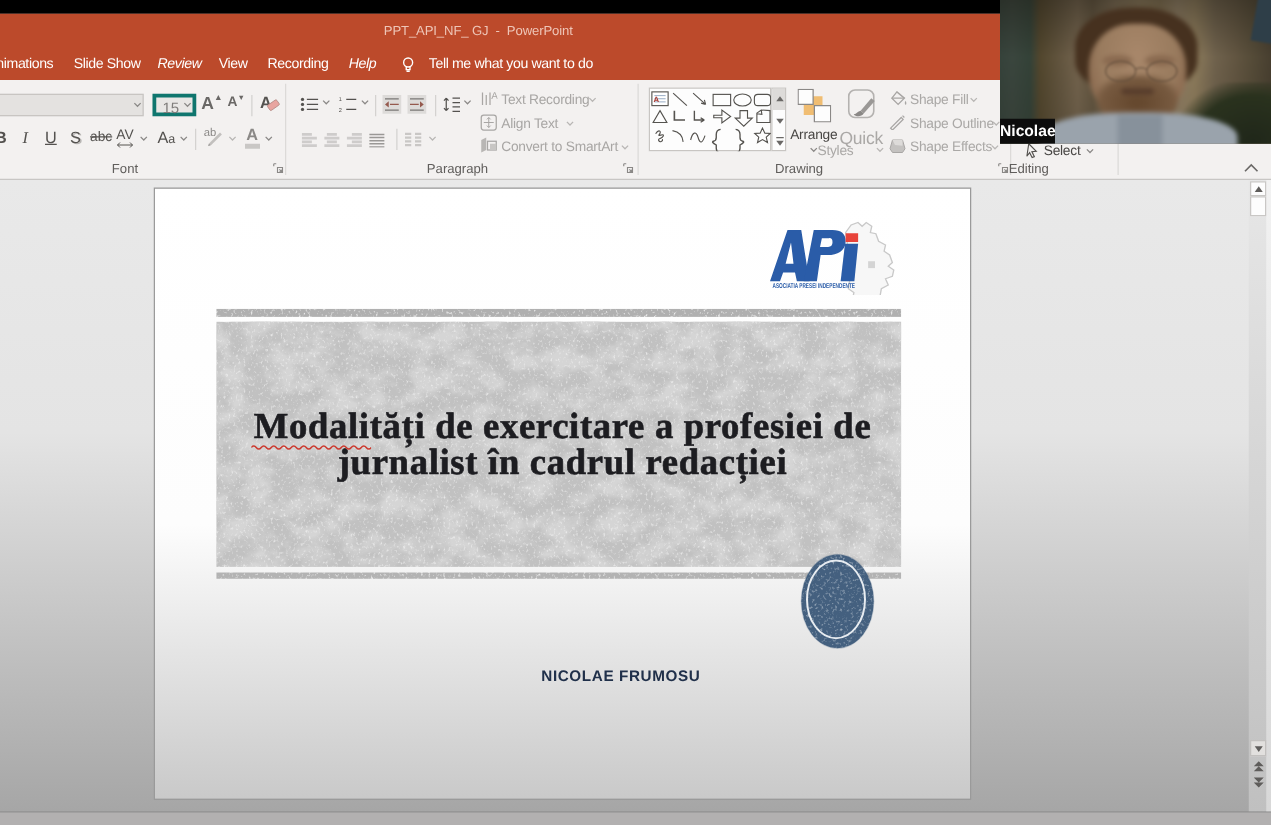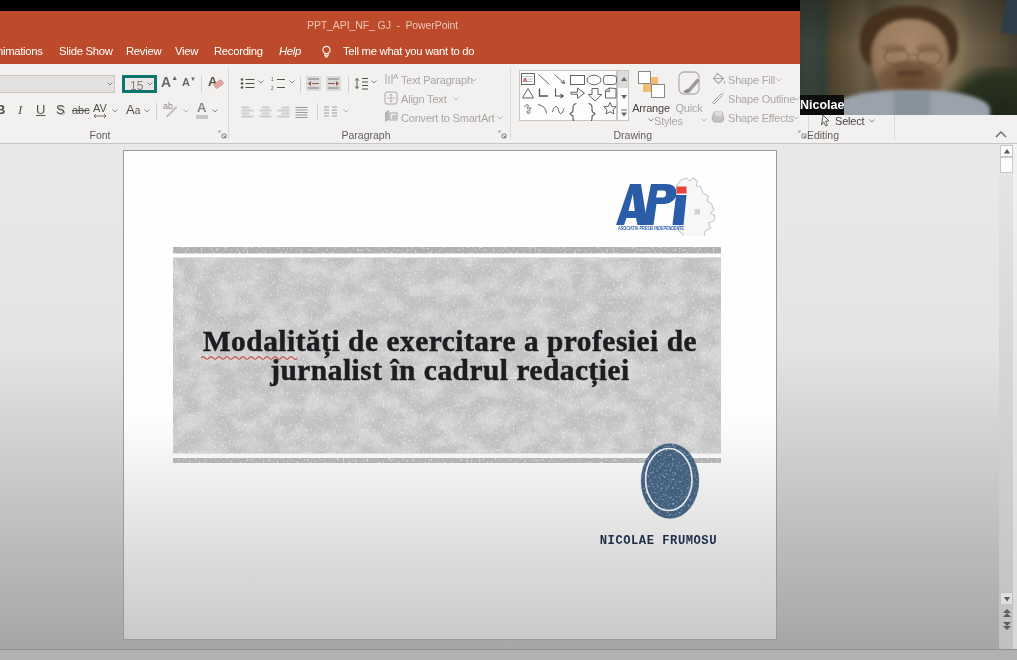--- a/index.html
+++ b/index.html
@@ -12,21 +12,21 @@
 <div id="app">
 
   <div class="abs" style="left:0;top:0;width:1017px;height:11px;background:#000;"></div>
 
   <div class="abs" style="left:0;top:11px;width:1017px;height:53px;background:#bc4a2b;"></div>
   <div class="abs" style="left:307px;top:19px;width:200px;height:13px;color:#eec5b7;font-size:10.5px;letter-spacing:-0.1px;">PPT_API_NF_ GJ&nbsp; -&nbsp; PowerPoint</div>
 
   <div class="abs" id="menurow" style="left:0;top:45px;height:17px;color:#fff;font-size:11.3px;letter-spacing:-0.3px;white-space:nowrap;">
     <span class="abs" style="left:-3px;top:0;">nimations</span>
     <span class="abs" style="left:59px;top:0;">Slide Show</span>
-    <span class="abs" style="left:126px;top:0;">Review</span>
+    <span class="abs" style="left:126px;top:0;font-style:italic;">Review</span>
     <span class="abs" style="left:175px;top:0;">View</span>
     <span class="abs" style="left:214px;top:0;">Recording</span>
     <span class="abs" style="left:279px;top:0;font-style:italic;">Help</span>
     <svg class="abs" style="left:320px;top:-1px;" width="13" height="17" viewBox="0 0 13 17">
         <g stroke="#fff" fill="none" stroke-width="1.1">
           <circle cx="6.5" cy="6" r="3.6"></circle>
           <path d="M5 9.5v2.2h3V9.5M5.2 13h2.6"></path>
         </g>
       </svg>
     <span class="abs" style="left:343px;top:0;">Tell me what you want to do</span>
@@ -152,21 +152,21 @@
         </g>
       </svg>
     <svg class="abs" style="left:342px;top:44px;" width="8" height="6">
         <path d="M1.5 1.5l2.5 2.5 2.5-2.5" stroke="#b8b6b4" fill="none"></path>
       </svg>
 
     <svg class="abs" style="left:384px;top:8px;" width="14" height="14">
         <path d="M2 2v10M5 4v8M8 2v10" stroke="#a8a6a4"></path>
         <text x="9" y="7" font-size="8" fill="#a8a6a4" font-family="sans-serif">A</text>
       </svg>
-    <div class="abs" style="left:401px;top:10px;font-size:11px;letter-spacing:-0.2px;color:#a8a6a4;">Text Paragraph</div>
+    <div class="abs" style="left:401px;top:10px;font-size:11px;letter-spacing:-0.2px;color:#a8a6a4;">Text Recording</div>
     <svg class="abs" style="left:470px;top:13px;" width="8" height="6">
         <path d="M1.5 1.5l2.5 2.5 2.5-2.5" stroke="#b8b6b4" fill="none"></path>
       </svg>
     <svg class="abs" style="left:384px;top:27px;" width="14" height="14">
         <rect x="1" y="1" width="12" height="12" rx="2" fill="none" stroke="#a8a6a4"></rect>
         <path d="M7 3v8M7 3L5.5 4.5M7 3l1.5 1.5M7 11l-1.5-1.5M7 11l1.5-1.5M3 7h8" stroke="#a8a6a4" fill="none" stroke-width="0.8"></path>
       </svg>
     <div class="abs" style="left:401px;top:29px;font-size:11px;letter-spacing:-0.2px;color:#a8a6a4;">Align Text</div>
     <svg class="abs" style="left:452px;top:32px;" width="8" height="6">
         <path d="M1.5 1.5l2.5 2.5 2.5-2.5" stroke="#b8b6b4" fill="none"></path>
@@ -231,21 +231,21 @@
     </svg>
     <div class="abs" style="left:621px;top:38px;width:60px;text-align:center;font-size:11px;letter-spacing:-0.2px;color:#484644;">Arrange</div>
     <svg class="abs" style="left:647px;top:53px;" width="8" height="6">
         <path d="M1.5 1.5l2.5 2.5 2.5-2.5" stroke="#8a8886" fill="none"></path>
       </svg>
     <svg class="abs" style="left:678px;top:7px;" width="24" height="26">
         <rect x="1" y="1" width="20" height="22" rx="5" fill="none" stroke="#b4b2b0" stroke-width="1.3"></rect>
         <path d="M10.5 17.5L19 7.5l2.8 2.3L13 19.8z" fill="#9a9896"></path>
         <path d="M10.5 17.5c-2.5 0.5-3 2.5-5.5 2.8 1.5 2.2 6 2.5 8-0.5z" fill="#8a8886"></path>
       </svg>
-    <div class="abs" style="left:659px;top:38px;width:60px;text-align:center;font-size:11px;letter-spacing:-0.2px;color:#aaa8a6;">Quick</div>
+    <div class="abs" style="left:659px;top:38px;width:60px;text-align:center;font-size:14px;letter-spacing:-0.2px;color:#aaa8a6;">Quick</div>
     <div class="abs" style="left:654px;top:51px;width:60px;text-align:left;font-size:11px;letter-spacing:-0.2px;color:#aaa8a6;">Styles</div>
     <svg class="abs" style="left:700px;top:53px;" width="8" height="6">
         <path d="M1.5 1.5l2.5 2.5 2.5-2.5" stroke="#b8b6b4" fill="none"></path>
       </svg>
     <svg class="abs" style="left:712px;top:8px;" width="14" height="13">
         <path d="M5.5 1.5l6 5-5 5-5-5z" fill="none" stroke="#a8a6a4" stroke-width="1.1"></path>
         <path d="M1.5 6.5h10" stroke="#a8a6a4"></path>
         <path d="M12.5 8.5c0.8 1.4 0.8 2.6 0 3.4-0.9-0.9-0.9-2 0-3.4z" fill="#a8a6a4"></path>
       </svg>
     <div class="abs" style="left:728px;top:10px;font-size:11px;letter-spacing:-0.2px;color:#aaa8a6;">Shape Fill</div>
@@ -261,21 +261,21 @@
         <path d="M1.5 1.5l2.5 2.5 2.5-2.5" stroke="#b8b6b4" fill="none"></path>
       </svg>
     <svg class="abs" style="left:711px;top:46px;" width="14" height="13">
         <path d="M3 2h8l2 7-2 3H3L1 9z" fill="#c4c2c0" stroke="#a8a6a4" stroke-width="0.8"></path>
         <path d="M3 2l2 4 6 0.5L11 2" fill="#dddbd9" stroke="none"></path>
       </svg>
     <div class="abs" style="left:728px;top:48px;font-size:11px;letter-spacing:-0.2px;color:#aaa8a6;">Shape Effects</div>
     <svg class="abs" style="left:792px;top:51px;" width="8" height="6">
         <path d="M1.5 1.5l2.5 2.5 2.5-2.5" stroke="#b8b6b4" fill="none"></path>
       </svg>
-    <div class="abs" style="left:588px;top:65px;width:64px;text-align:right;font-size:10.5px;color:#605e5c;">Drawing</div>
+    <div class="abs" style="left:620px;top:65px;width:64px;text-align:left;font-size:10.5px;color:#605e5c;">Drawing</div>
     <svg class="abs" style="left:798px;top:66px;" width="9" height="9">
         <path d="M1 1v2M1 1h2M4 4h4v4h-4z M5.5 5.5l2 2M7.5 5.5v2h-2" stroke="#8a8886" fill="none" stroke-width="0.9"></path>
       </svg>
     <div class="abs" style="left:808px;top:3px;width:1px;height:73px;background:#dcdad8;"></div>
 
     <svg class="abs" style="left:820px;top:50px;" width="12" height="13">
         <path d="M3 1l6 6-3.5 0.3 2 4-1.8 0.8-2-4L1.5 11z" fill="none" stroke="#54524f" stroke-width="0.9"></path>
       </svg>
     <div class="abs" style="left:835px;top:51px;font-size:11px;letter-spacing:-0.2px;color:#484644;">Select</div>
     <svg class="abs" style="left:868px;top:54px;" width="8" height="6">
@@ -339,21 +339,21 @@
           <feColorMatrix type="matrix" values="0 0 0 0 1 0 0 0 0 1 0 0 0 0 1 0 0 0 2.6 -1.4" result="sp"></feColorMatrix>
           <feComposite in="sp" in2="SourceGraphic" operator="in"></feComposite>
         </filter>
       </defs>
       <ellipse cx="31" cy="40" rx="29.5" ry="38" fill="#44608042"></ellipse>
       <ellipse cx="31" cy="40" rx="29" ry="37.5" fill="#44607f"></ellipse>
       <ellipse cx="29.8" cy="38.5" rx="23.2" ry="31" fill="none" stroke="#e6ebf0" stroke-width="1.6"></ellipse>
       <ellipse cx="31" cy="40" rx="29" ry="37.5" filter="url(#st)" opacity="0.52"></ellipse>
     </svg>
 
-    <div class="abs" style="left:293px;top:383px;width:300px;text-align:right;font-family:Liberation Mono, monospace;font-weight:bold;font-size:12.2px;color:#20304a;letter-spacing:0.5px;">NICOLAE FRUMOSU</div>
+    <div class="abs" style="left:309px;top:383px;width:300px;text-align:left;font-family:Liberation Sans, sans-serif;font-weight:bold;font-size:12.2px;color:#20304a;letter-spacing:0.5px;">NICOLAE FRUMOSU</div>
   </div>
 
   <div class="abs" style="left:0;top:649px;width:1017px;height:11px;background:#b2b0b0;border-top:1px solid #8f8f8f;box-sizing:border-box;"></div>
 
   <div class="abs" id="scrollbar" style="left:999px;top:144px;width:18px;height:505px;background:linear-gradient(#e7e7e7,#c0c0c0);">
     <div class="abs" style="left:14px;top:0;width:4px;height:505px;background:linear-gradient(#f2f2f2,#d8d8d8);"></div>
     <div class="abs" style="left:1px;top:1px;width:13px;height:12px;background:#fdfdfd;border:1px solid #c9c7c5;box-sizing:border-box;"></div>
     <svg class="abs" style="left:4px;top:4px;" width="8" height="6">
         <path d="M4 1l3.2 4.5H0.8z" fill="#5f5d5b"></path>
       </svg>

